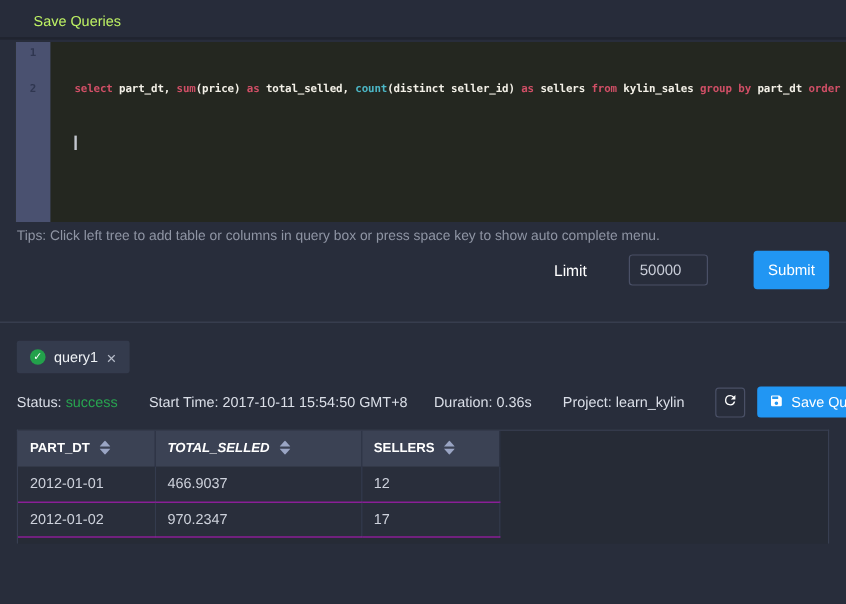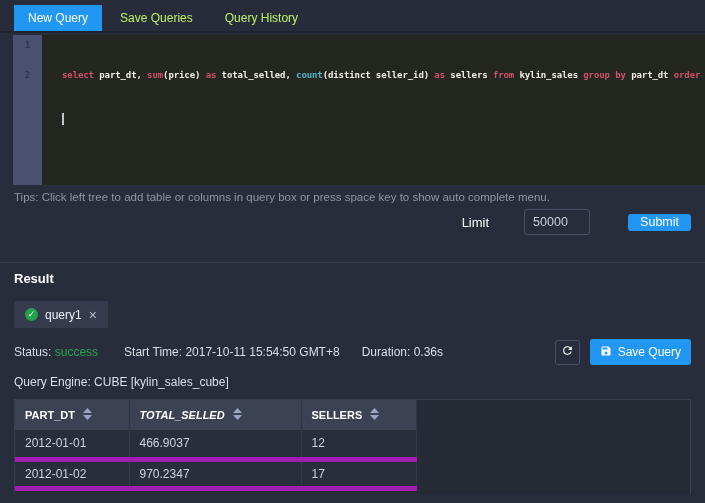--- a/index.html
+++ b/index.html
@@ -89,21 +89,21 @@
     font-size:12.5px;
     font-family:"Liberation Sans", sans-serif;
     padding:0 8px;
     margin-right:14px;
     outline:none;
   }
   .btn {
     display:inline-flex;
     align-items:center;
     gap:6px;
-    height:17px;
+    height:32px;
     padding:0 12px;
     border:none;
     border-radius:3px;
     background:#2196f3;
     color:#fff;
     font-size:12.5px;
     font-family:"Liberation Sans", sans-serif;
     cursor:pointer;
     white-space:nowrap;
   }
@@ -183,34 +183,32 @@
   }
   table.grid th.c2 { width:172px;font-style:italic; }
   table.grid th.c3 { width:115px; }
   table.grid td {
     height:29px;
     background:#292e3b;
     font-size:12px;
     color:#ced2dc;
     padding-left:10px;
     border-right:1px solid #343b4e;
-    border-bottom:5px solid #a21caf;
+    border-bottom:1px solid #a21caf;
     white-space:nowrap;
     margin-top:16px;
   }
   .th-inner { display:inline-flex; align-items:center; gap:8px; }
   .sort-ico { display:inline-block; }
 </style>
 </head>
 <body>
 
 <div class="tabbar">
-  <div class="tab active">New Query</div>
   <div class="tab">Save Queries</div>
-  <div class="tab">Query History</div>
 </div>
 
 <div class="editor">
   <div class="gutter">
     <div>1</div>
     <div>&nbsp;</div>
     <div>2</div>
   </div>
   <div class="code">
     <div><span class="kw">select</span><span> part_dt, </span><span class="kw">sum</span><span>(price) </span><span class="kw">as</span><span> total_selled, </span><span class="fn">count</span><span>(distinct seller_id) </span><span class="kw">as</span><span> sellers </span><span class="kw">from</span><span> kylin_sales </span><span class="kw">group by</span><span> part_dt </span><span class="kw">order by</span></div>
@@ -220,51 +218,47 @@
 
 <div class="tips">Tips: Click left tree to add table or columns in query box or press space key to show auto complete menu.</div>
 
 <div class="controls">
   <span class="limit-label">Limit</span>
   <input class="limit-input" type="text" value="50000" style="">
   <button class="btn">Submit</button>
 </div>
 
 <div class="result-panel">
-  <div class="result-heading">Result</div>
 
   <div class="query-tab">
     <span class="check-circle">✓</span>
     <span>query1</span>
     <span class="tab-close">×</span>
   </div>
 
   <div class="status-row">
     <span class="item"><span>Status:</span> <span class="green">success</span></span>
     <span class="item wide"><span>Start Time:</span> <span>2017-10-11 15:54:50 GMT+8</span></span>
     <span class="item"><span>Duration:</span> <span>0.36s</span></span>
+    <span class="item"><span>Project:</span> <span>learn_kylin</span></span>
     <span class="right-actions">
       <button class="btn outline-gray icon-btn">
           <span><svg width="13" height="13" viewBox="0 0 24 24" fill="#fff">
               <path d="M17.65 6.35A7.95 7.95 0 0 0 12 4a8 8 0 1 0 7.73 10h-2.08A6 6 0 1 1 12 6c1.66 0 3.14.69 4.22 1.78L13 11h7V4l-2.35 2.35z"></path>
             </svg></span>
         </button>
       <button class="btn small">
           <span><svg width="12" height="12" viewBox="0 0 24 24" fill="#fff">
               <path d="M17 3H5a2 2 0 0 0-2 2v14a2 2 0 0 0 2 2h14a2 2 0 0 0 2-2V7l-4-4zm-5 16a3 3 0 1 1 0-6 3 3 0 0 1 0 6zm3-10H5V5h10v4z"></path>
             </svg></span>
           <span>Save Query</span>
         </button>
     </span>
   </div>
 
-  <div class="engine-row">
-    <span>Query Engine:</span>
-    <span>CUBE [kylin_sales_cube]</span>
-  </div>
 
 
   <div class="table-wrap">
     <table class="grid">
       <thead>
         <tr>
           <th><span class="th-inner">
                 <span>PART_DT</span>
                 <span class="sort-ico"><svg width="9" height="12" viewBox="0 0 9 12" fill="#9aa5c4">
                     <path d="M4.5 0 9 5H0z"></path>

